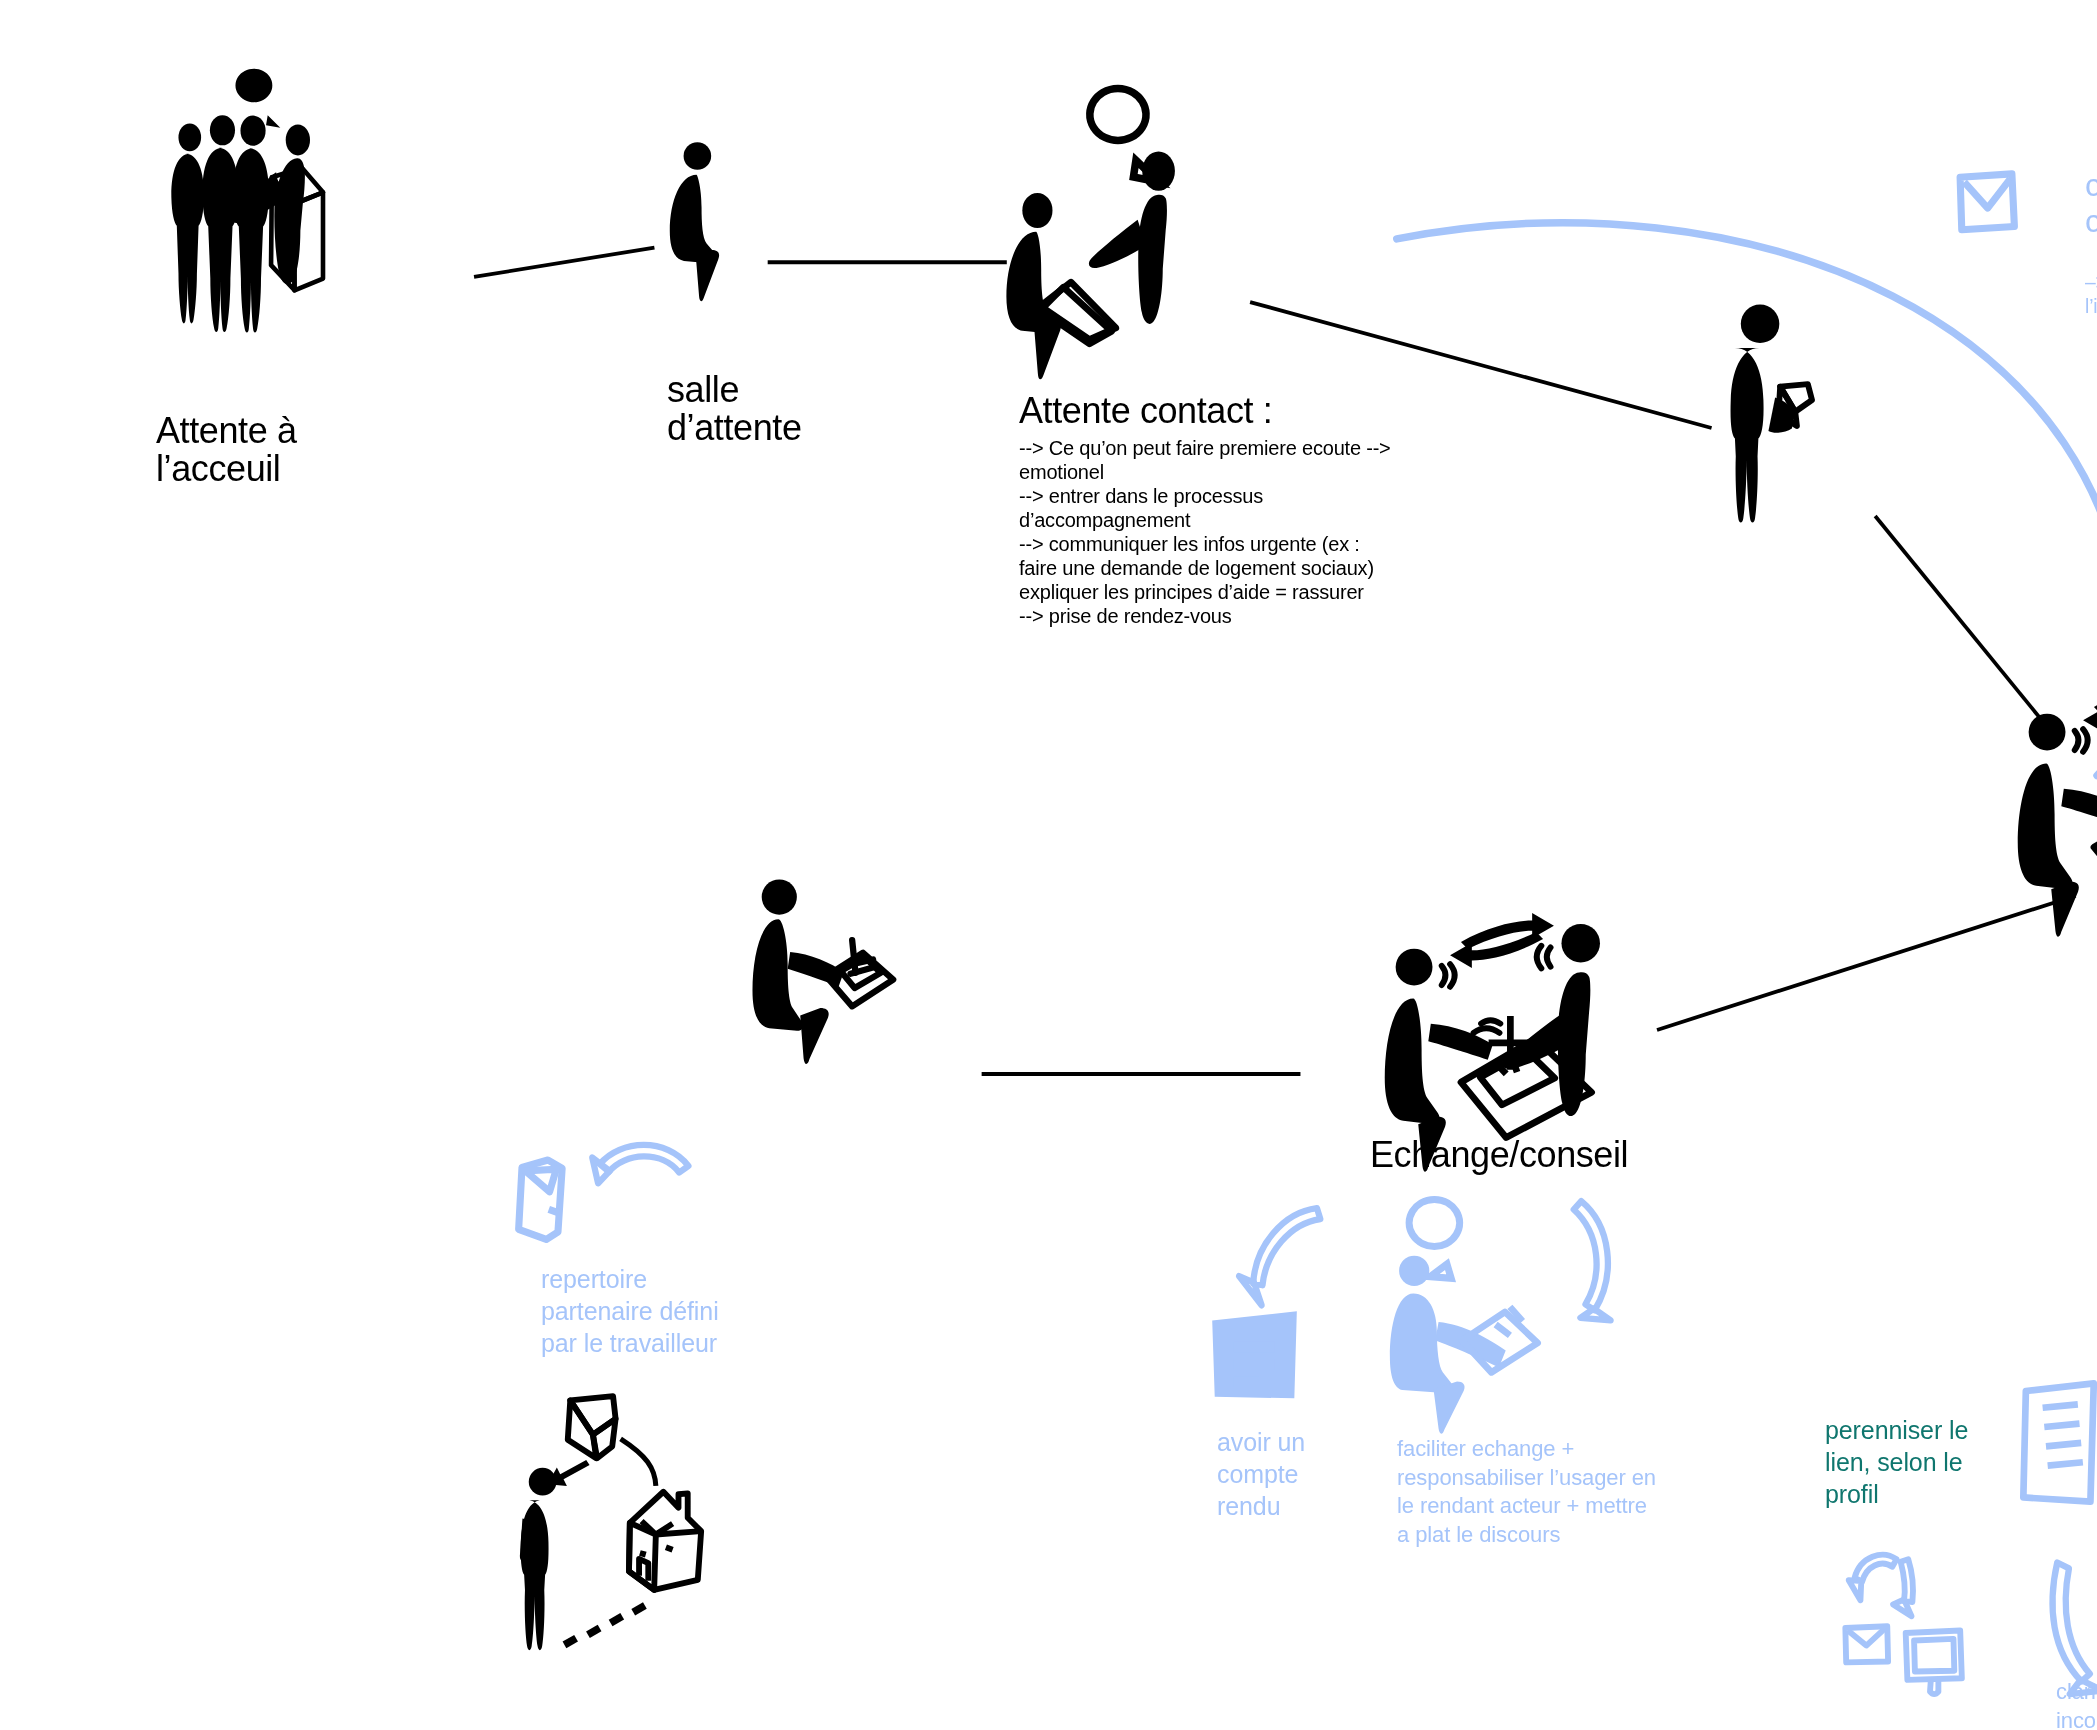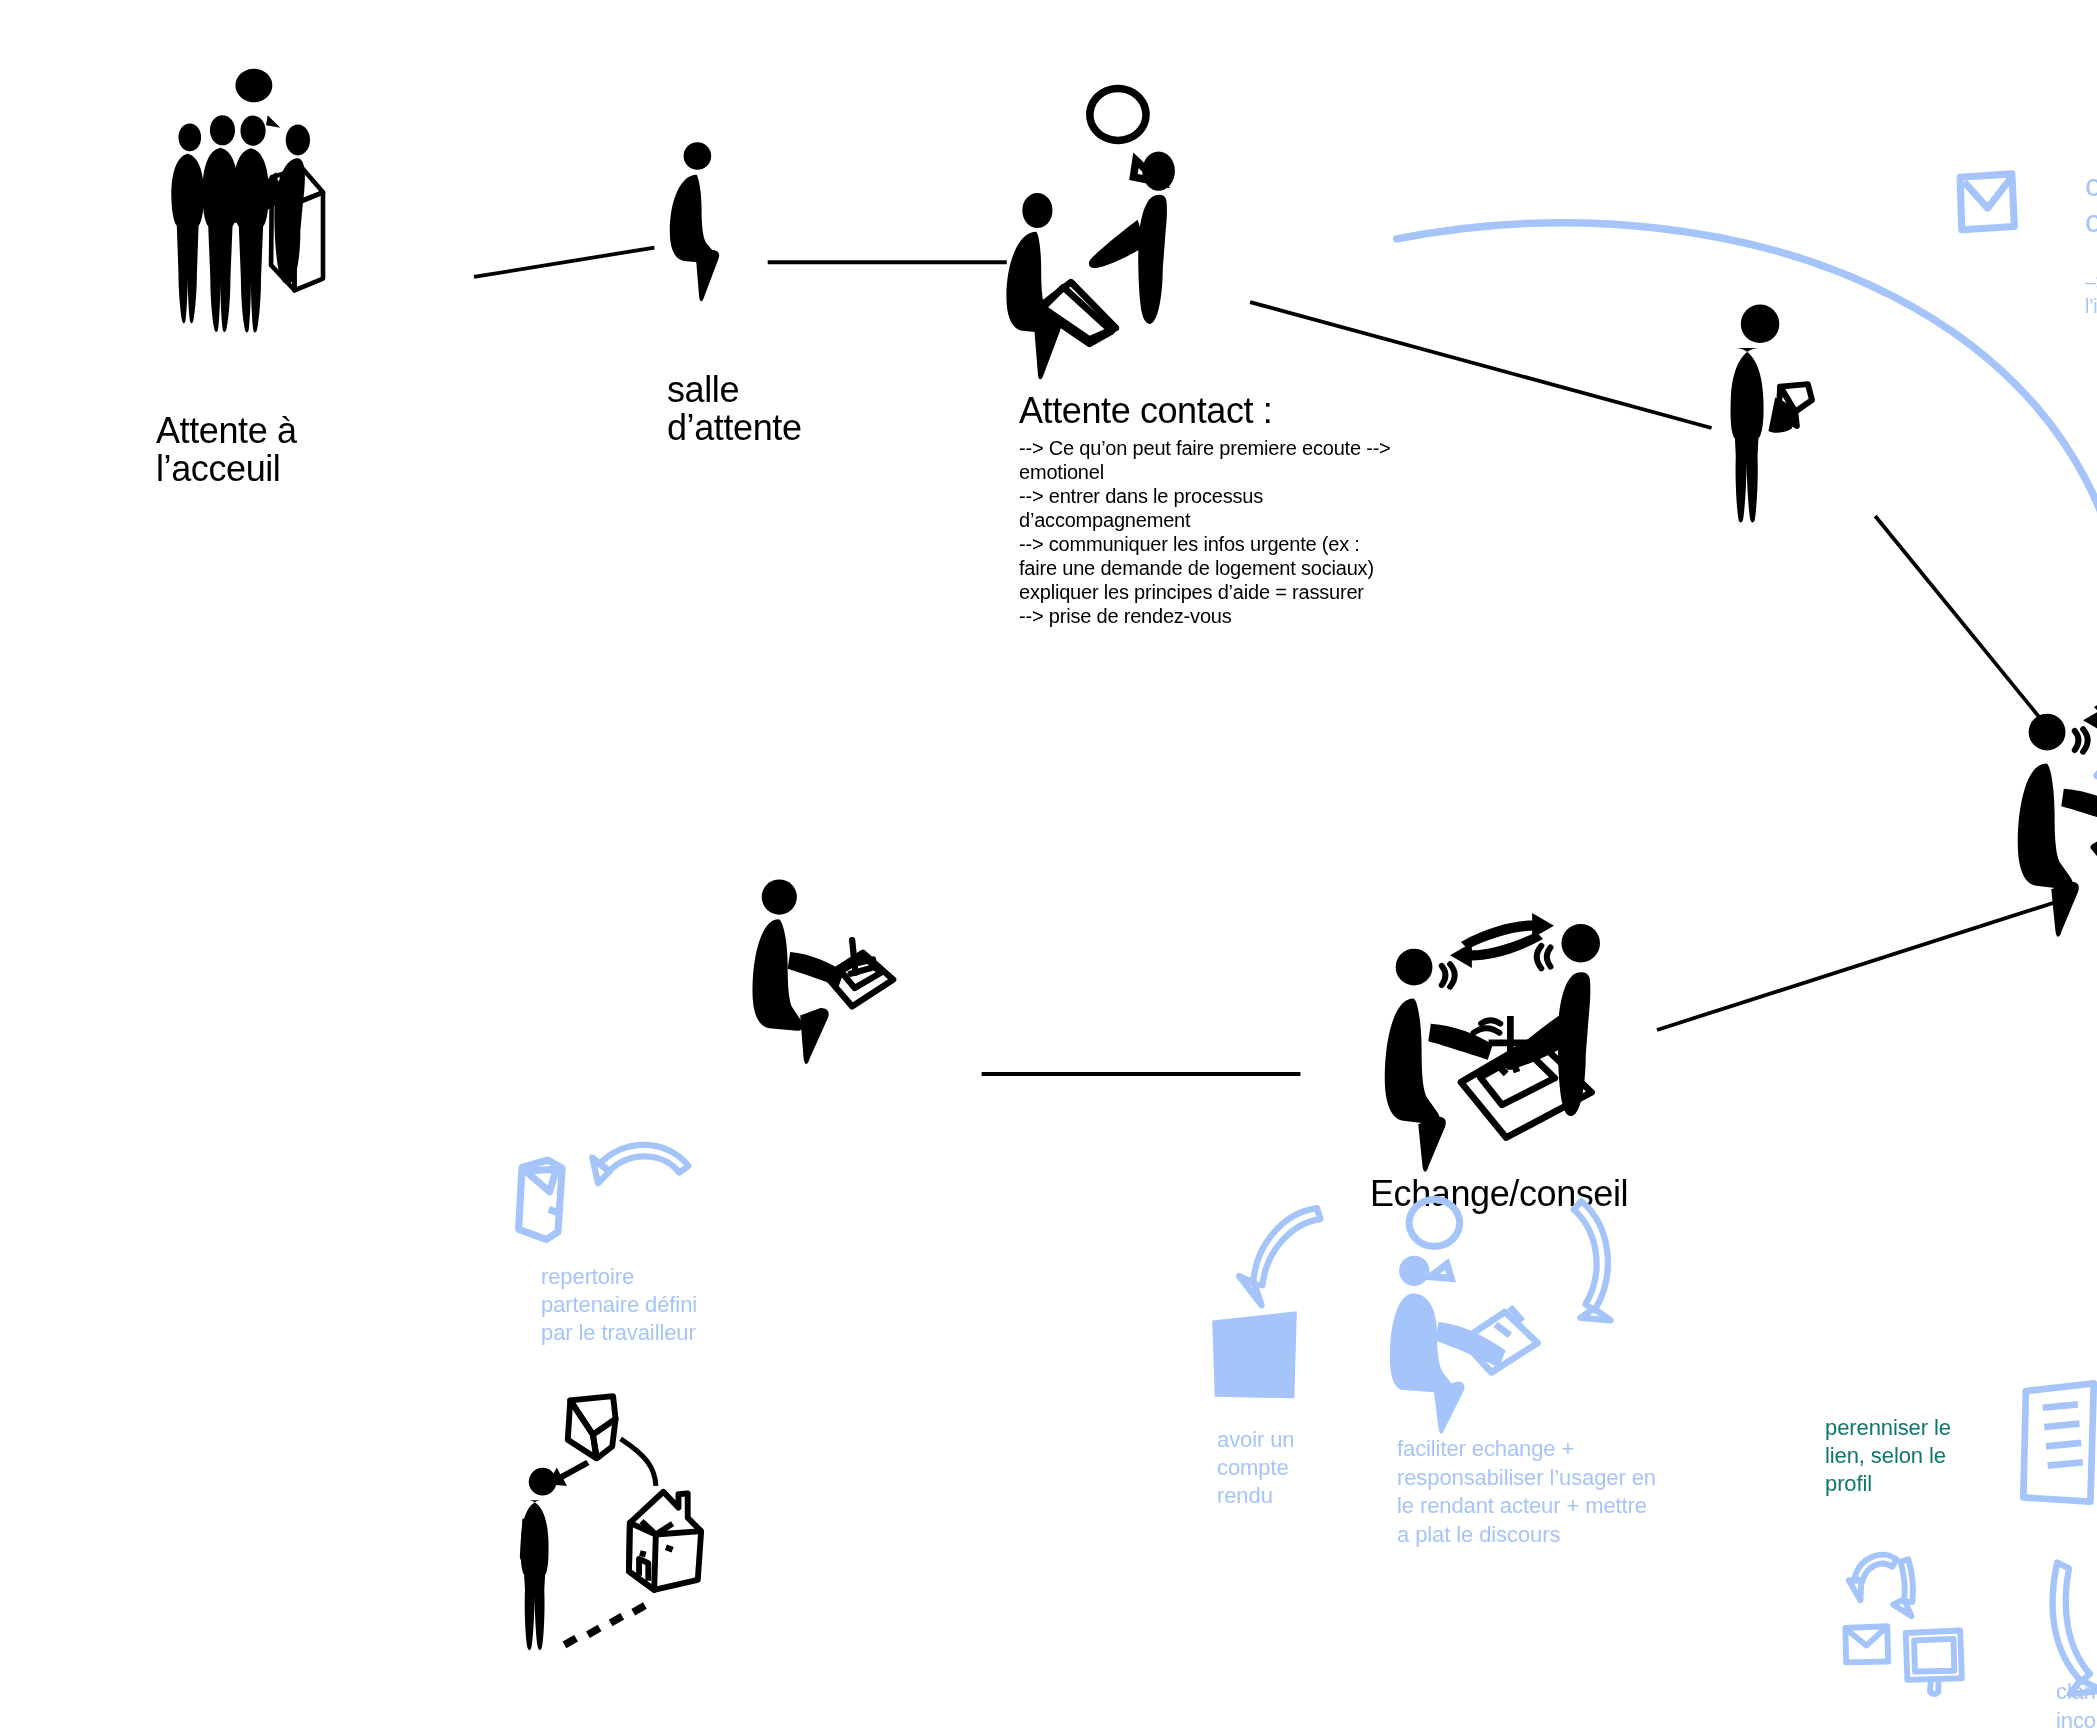--- a/index.html
+++ b/index.html
@@ -6,21 +6,21 @@
   body{width:2517px;height:1731px;position:relative;overflow:hidden;
        font-family:"Liberation Sans", sans-serif;color:#000;}
   #stage{position:absolute;left:0;top:0;width:2517px;height:1731px;}
   .abs{position:absolute;}
   
   .lbl-major{font-size:36px;line-height:1.06;font-weight:400;color:#000;white-space:pre-line;letter-spacing:-0.4px;}
   .lbl-head{font-size:36px;line-height:1.05;font-weight:400;color:#000;letter-spacing:-0.4px;}
   .lbl-body{font-size:20px;line-height:1.20;font-weight:400;color:#000;white-space:pre-line;letter-spacing:-0.2px;}
   .blue-head{font-size:32px;line-height:1.12;font-weight:400;white-space:pre-line;letter-spacing:-0.4px;}
   .blue-body{font-size:19.3px;line-height:1.22;font-weight:400;white-space:pre-line;letter-spacing:-0.1px;}
-  .blue-note{font-size:22px;line-height:1.28;font-weight:400;white-space:pre-line;letter-spacing:-0.1px;}
+  .blue-note{font-size:25px;line-height:1.28;font-weight:400;white-space:pre-line;letter-spacing:-0.1px;}
   .blue-note-lg{font-size:22px;line-height:1.30;font-weight:400;white-space:pre-line;letter-spacing:-0.1px;}
   svg{display:block;overflow:visible;}
 </style>
 </head>
 <body>
 
 <div id="stage">
 
   <svg class="abs" style="left:0;top:0;width:2517px;height:1731px;" viewBox="0 0 6000 4126" width="2517" height="1731">
 
@@ -181,21 +181,21 @@
         <path d="M414,104 q-22,26 0,54"></path>
       <path d="M270,290 q22,-16 46,0"></path>
         <path d="M252,312 q30,-22 62,0"></path>
     </g>
     <g fill="none" stroke="#000" stroke-width="16" stroke-linejoin="round">
       <path d="M222,430 L400,326 L534,454 L330,562 Z"></path>
       <path d="M268,418 L380,356 L446,420 L320,484 Z"></path>
       <path d="M340,272 L340,400 M288,336 L404,336 M300,378 L330,410 M344,372 L356,406"></path>
     </g>
   </svg>
-  <div class="abs lbl-head" style="left:1370px;top:1175px;">Echange/conseil</div>
+  <div class="abs lbl-head" style="left:1370px;top:1136px;">Echange/conseil</div>
 
   <svg class="abs" style="left:755px;top:877px;width:201px;height:185px;" viewBox="0 0 480 440" width="201" height="185">
     <g fill="#000">
       <ellipse cx="58" cy="47" r="34" ry="42"></ellipse>
       <path d="M56,100 c-40,0 -62,86 -62,170 c0,56 14,86 40,90 l66,6 c14,2 20,-12 10,-24 l-20,-30 c-10,-14 -12,-60 -12,-104 c0,-58 -12,-108 -22,-108 z"></path>
       <path d="M108,330 l8,102 c2,18 10,18 14,2 l44,-98 c6,-16 -2,-24 -18,-24 z"></path>
       <path d="M84,178 c48,4 98,26 128,48 l-12,34 c-44,-16 -96,-34 -122,-42 z"></path>
     </g>
     <g fill="none" stroke="#000" stroke-width="15" stroke-linejoin="round" stroke-linecap="round">
       <path d="M170,236 L258,180 L330,244 L232,308 Z"></path>

